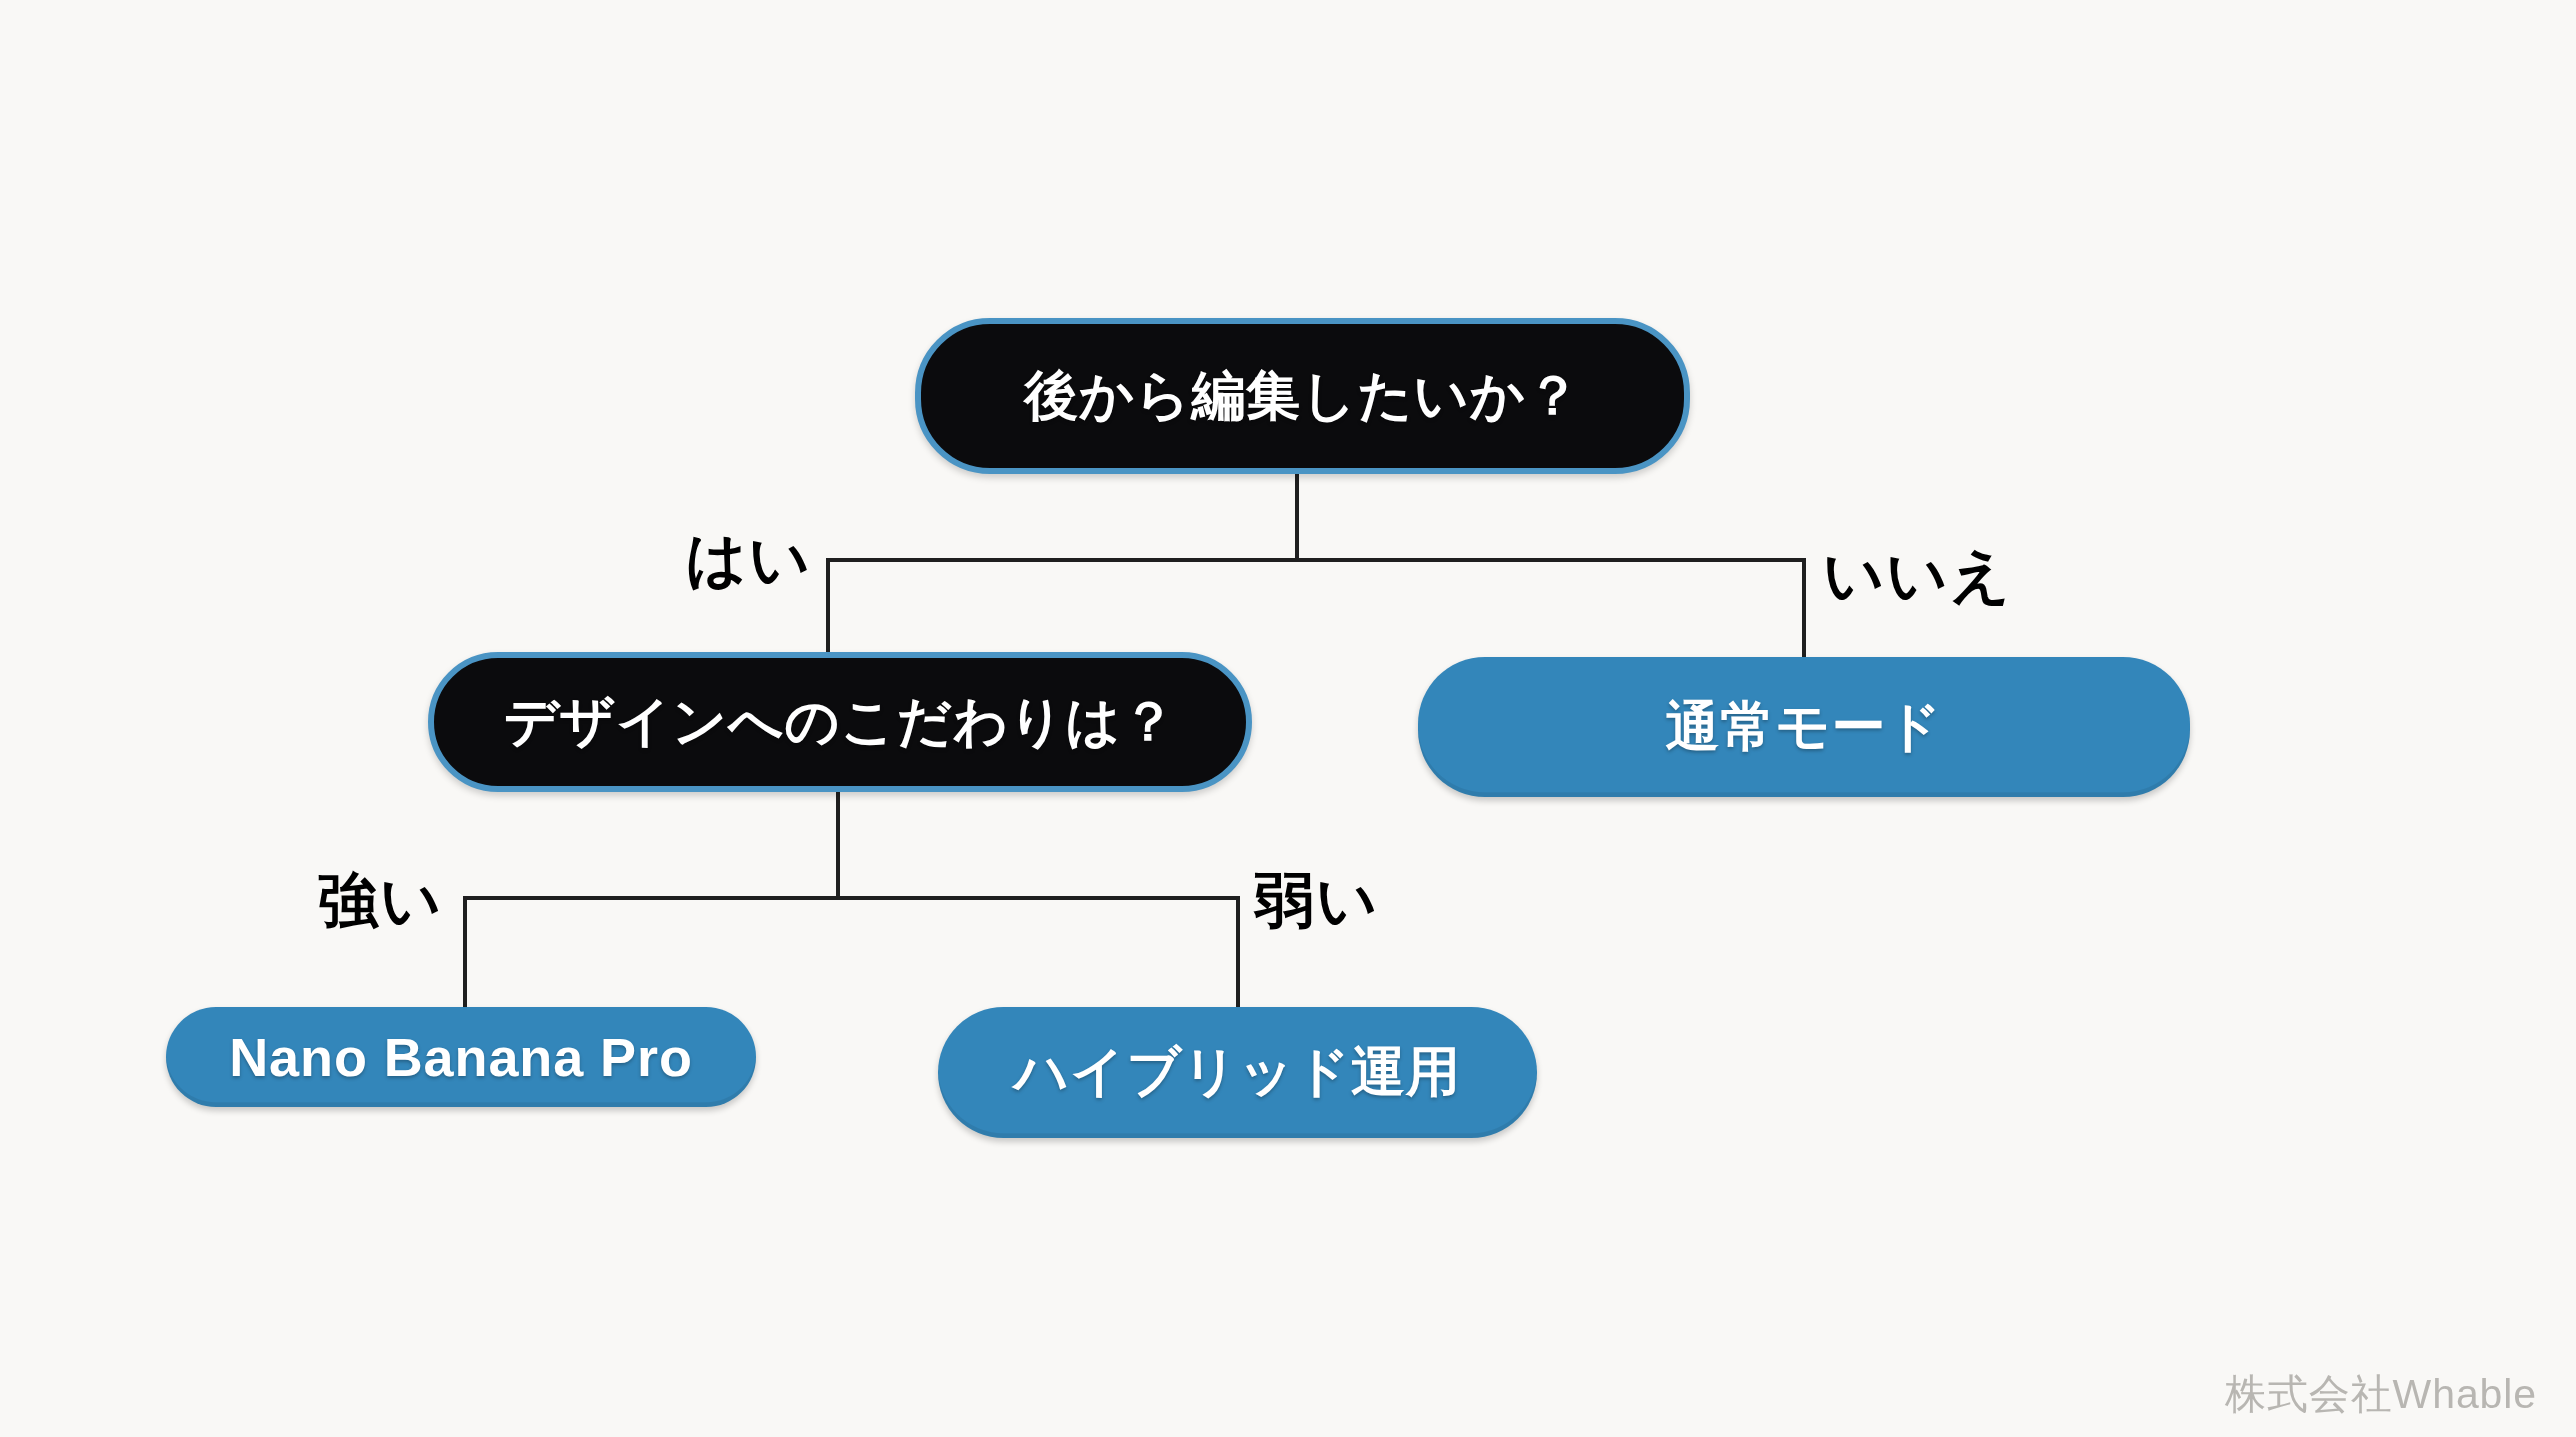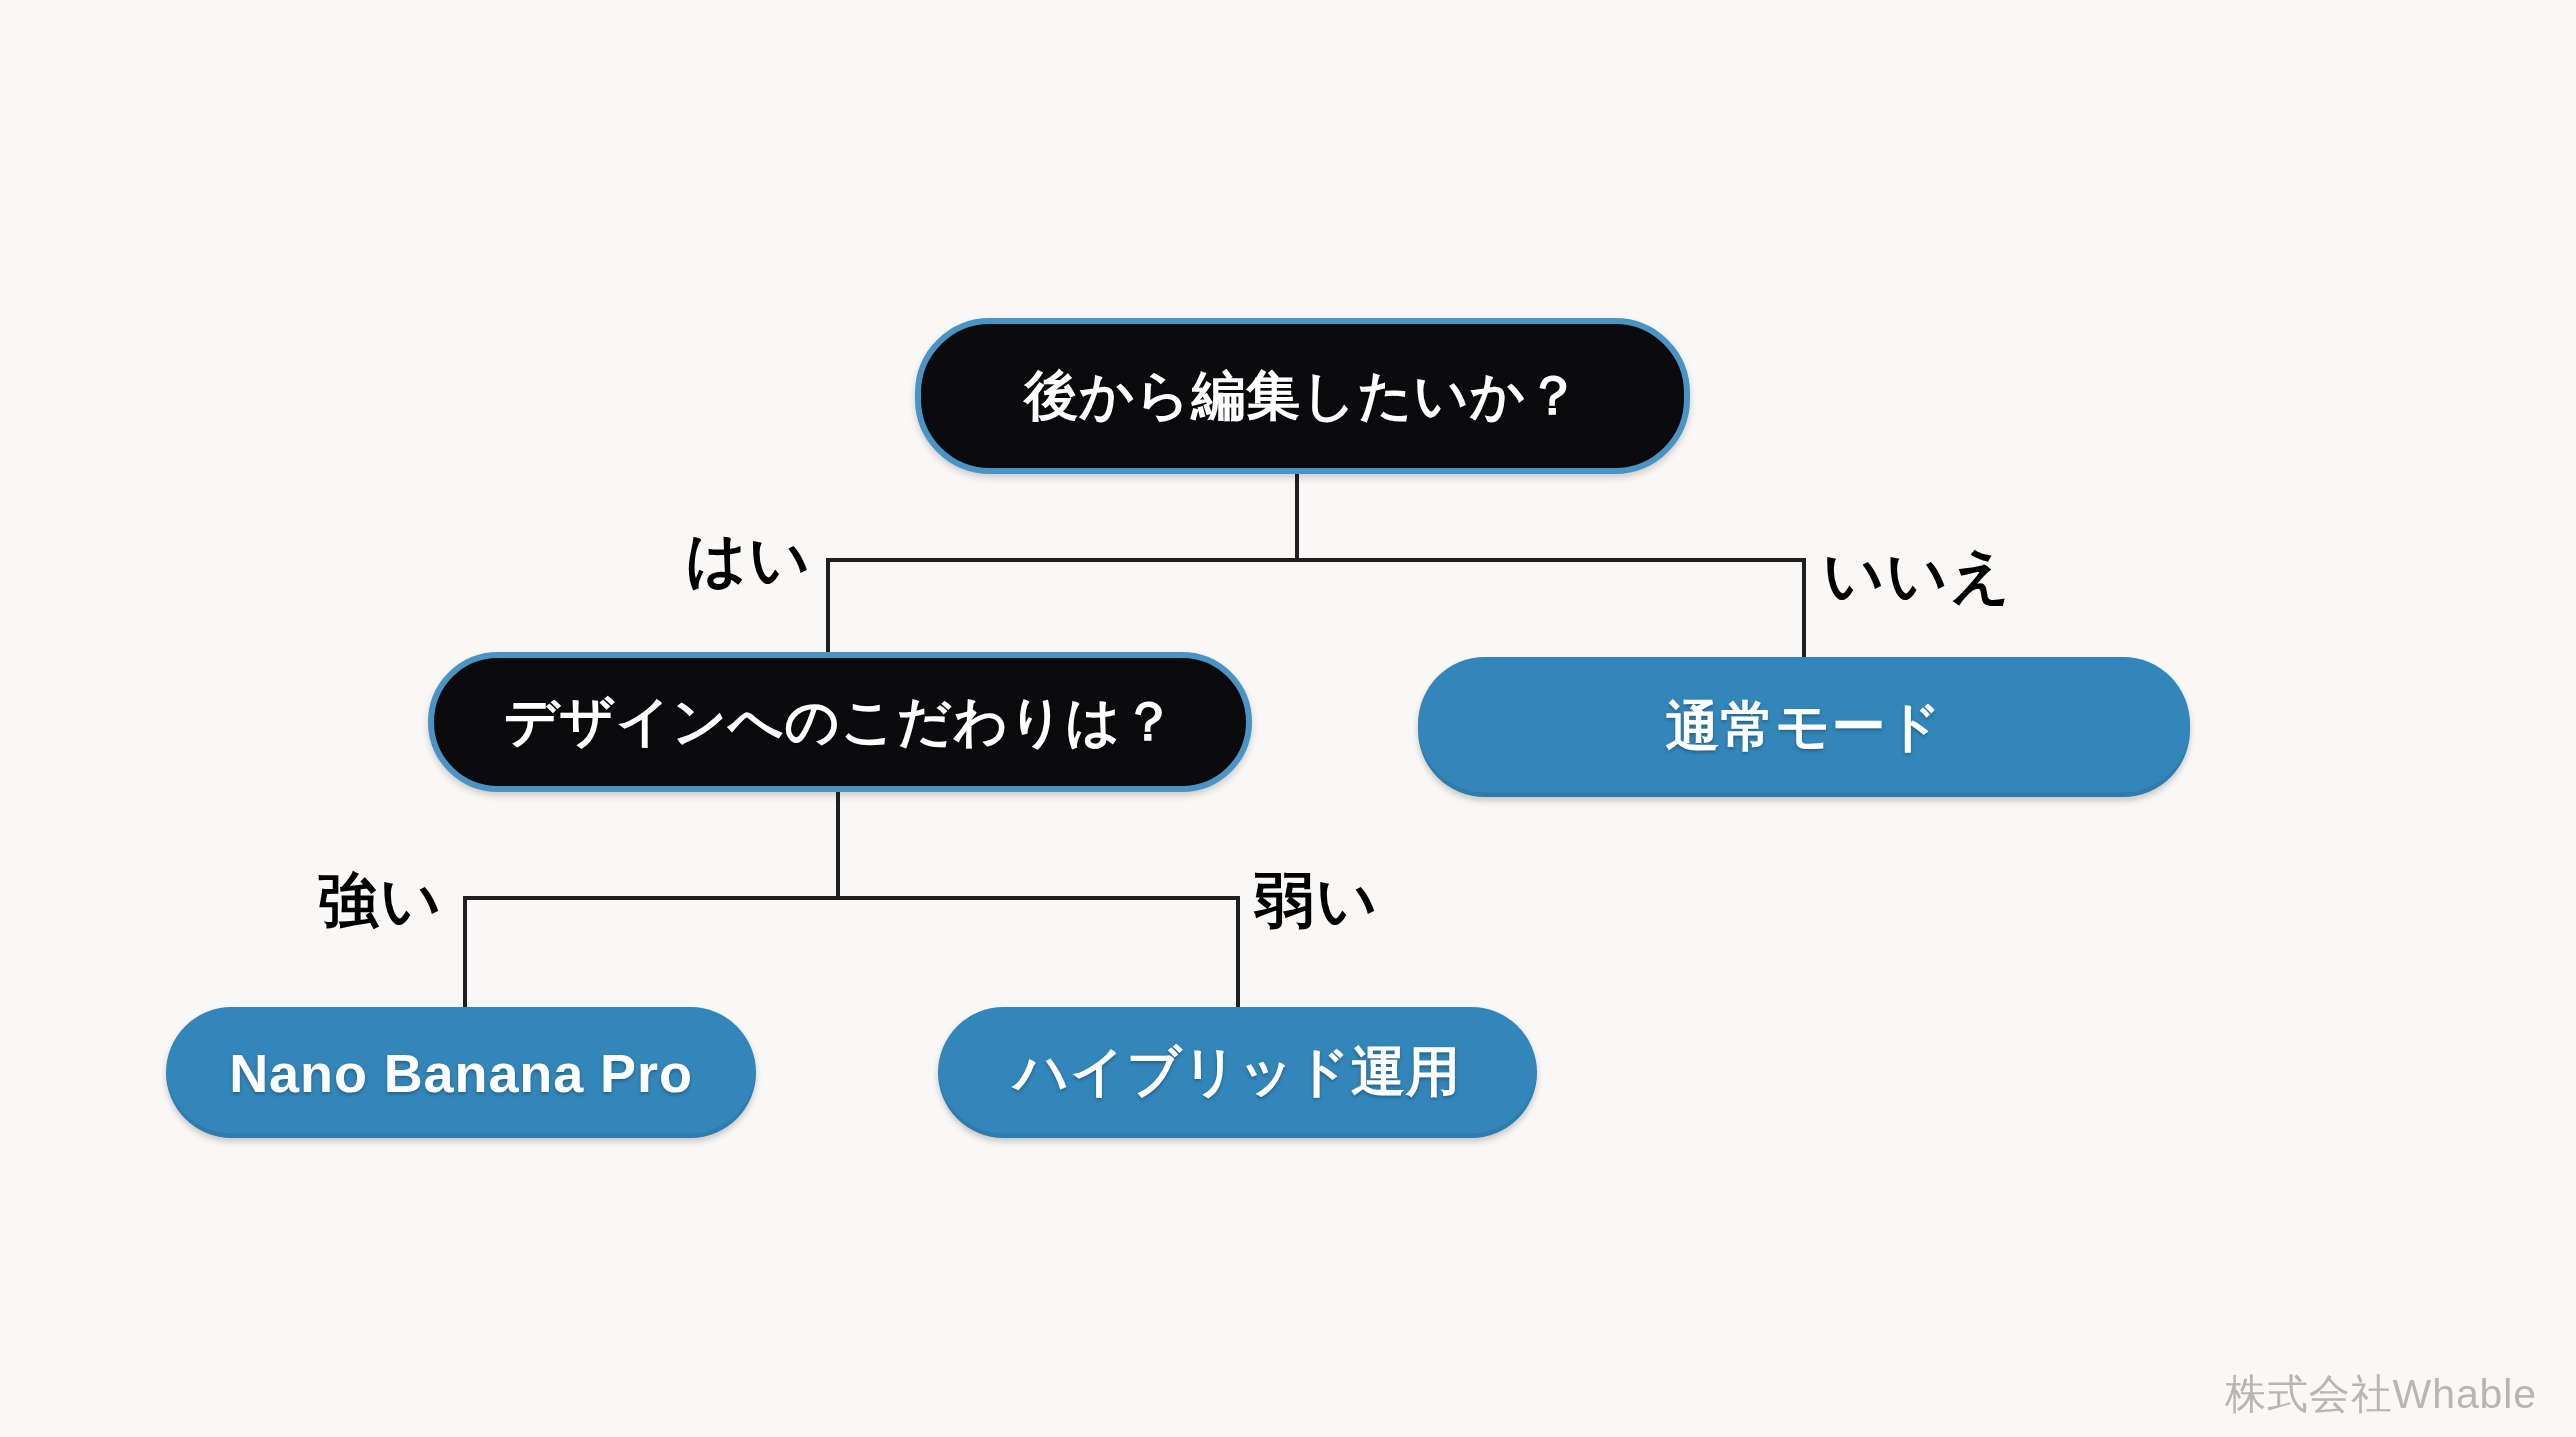--- a/index.html
+++ b/index.html
@@ -38,21 +38,21 @@
   }
   .node-answer {
     background: #3386ba;
     border-radius: 67px;
     font-size: 54px;
     box-shadow: 0 3.7px 6.6px rgba(0,0,0,0.20), inset 0 -4.7px 0 rgba(0,0,0,0.07);
   }
   #node-root   { left: 915px;  top: 318px;  width: 775px; height: 156px; }
   #node-design { left: 428px;  top: 652px;  width: 824px; height: 140px; }
   #node-normal { left: 1418px; top: 657px;  width: 772px; height: 140px; }
-  #node-nano   { left: 166px;  top: 1007px; width: 590px; height: 131px; }
+  #node-nano   { left: 166px;  top: 1007px; width: 590px; height: 100px; }
   #node-hybrid { left: 938px; top: 1007px; width: 599px; height: 131px; }
 
   
   .line {
     position: absolute;
     background: #1f1f1f;
   }
   .line-v { width: 3.7px; }
   .line-h { height: 3.7px; }
   #edge-root-drop    { left: 1295px; top: 459px; height: 101px; }

